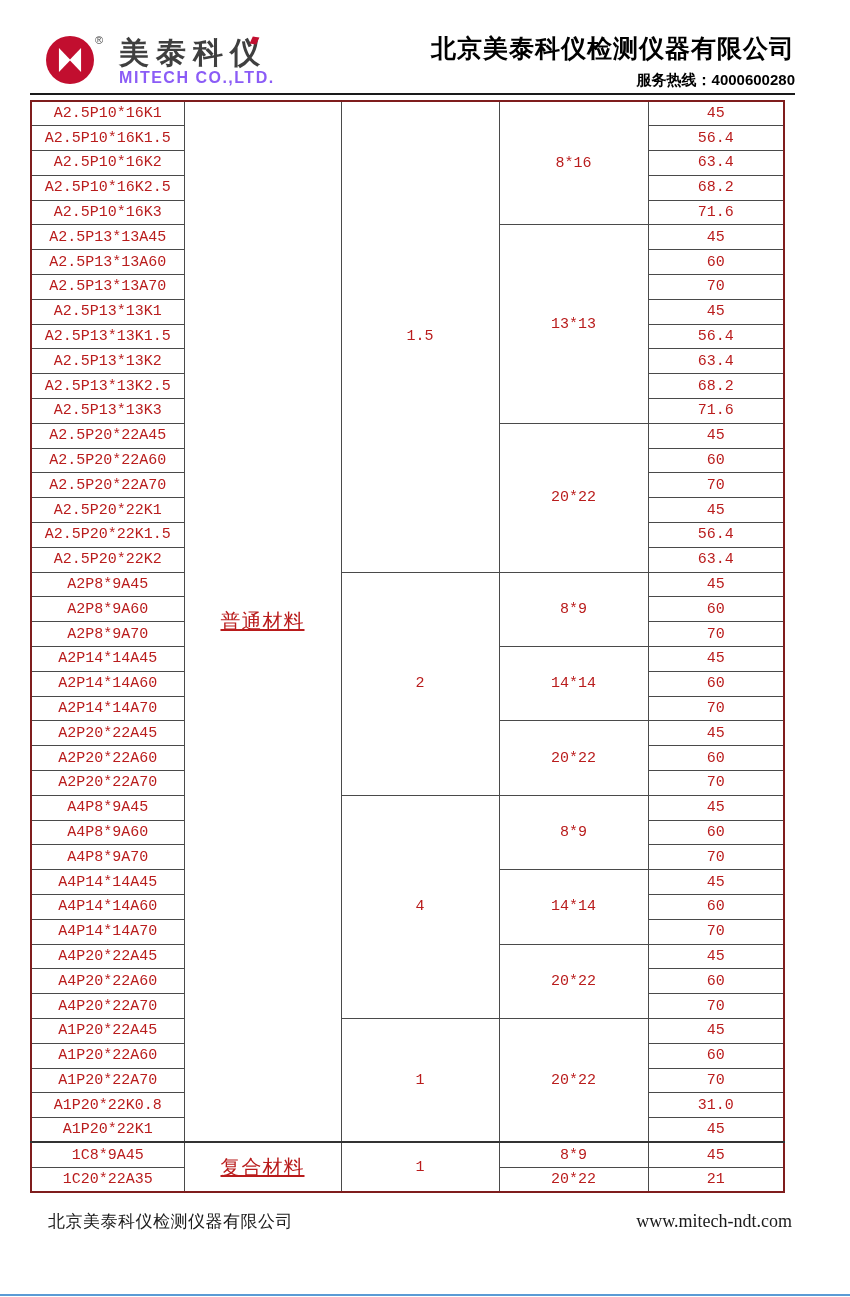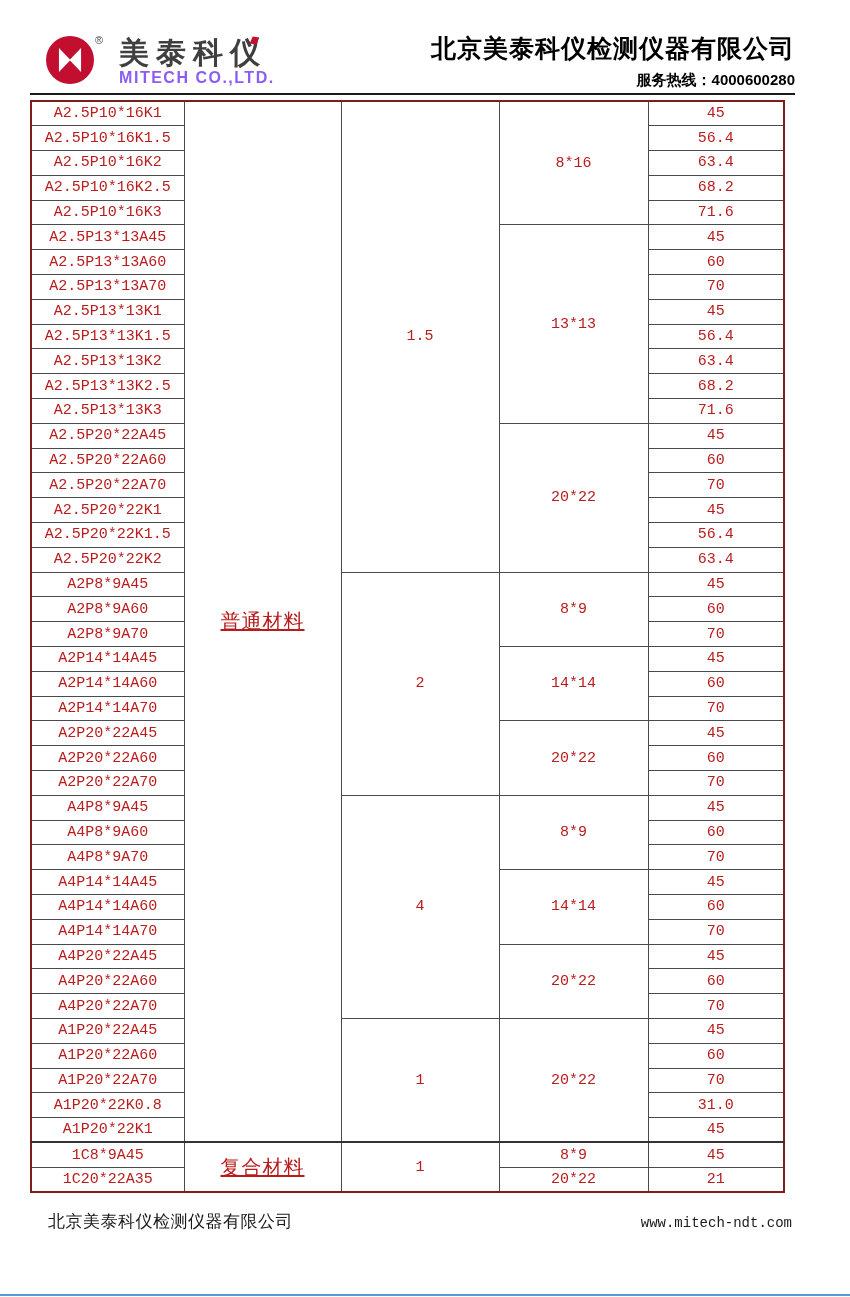--- a/index.html
+++ b/index.html
@@ -65,21 +65,21 @@
     text-decoration: underline;
   }
   tr.section-break td { border-top: 2px solid #333333; }
 
   
   .footer {
     position: absolute; left: 48px; right: 58px; top: 1210px;
     display: flex; justify-content: space-between; align-items: baseline;
   }
   .footer-company { font-size: 17px; color: #1a1a1a; letter-spacing: 0.5px; }
-  .footer-url { font-size: 14px; color: #1a1a1a; font-family: Liberation Mono, monospace; }
+  .footer-url { font-size: 18px; color: #1a1a1a; font-family: Liberation Serif, serif; }
 
   .bottom-line { position: absolute; left: 0; right: 0; bottom: 1px; height: 2px; background: #5b9bd5; }
 </style>
 </head>
 <body>
 
 <div class="page">
 
   <div class="header">
     <div class="logo-group">

